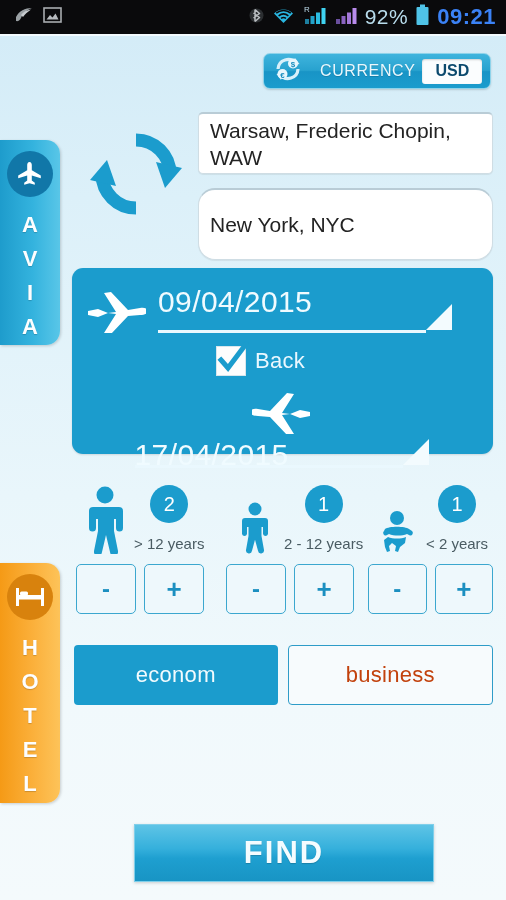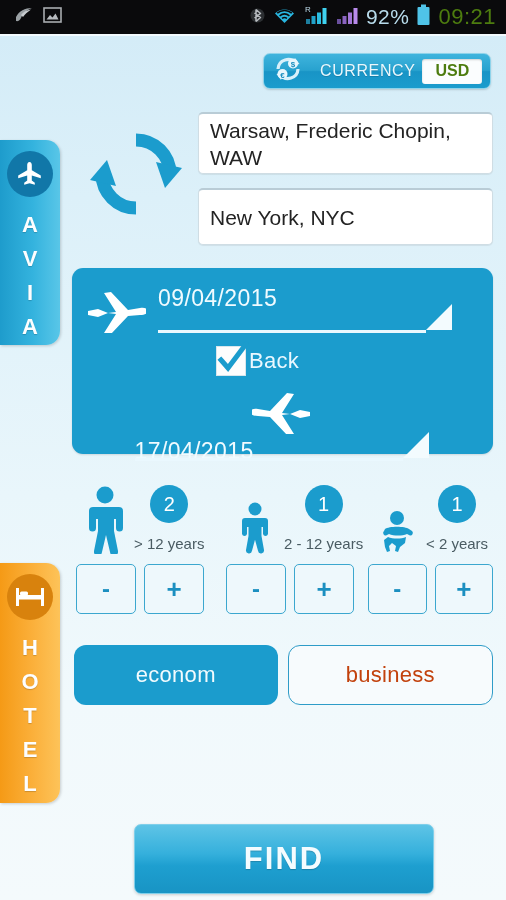--- a/index.html
+++ b/index.html
@@ -22,39 +22,39 @@
     background:#0a0a0c;
     display:flex; align-items:center;
   }
   #statusbar .left { display:flex; align-items:center; gap:9px; padding-left:14px; }
   #statusbar .right { margin-left:auto; display:flex; align-items:center; gap:7px; padding-right:10px; }
   .sb-ico { display:block; }
   .sb-text {
     color:#b8dcec; font-size:21px; letter-spacing:0.5px;
     font-family:"Liberation Sans", sans-serif;
   }
-  .sb-clock { color:#4d7c0f; font-size:22px; letter-spacing:0.5px; }
+  .sb-clock { color:#3b82f6; font-size:22px; letter-spacing:0.5px;font-weight:bold; }
   .hairline { position:absolute; top:34px; left:0; width:506px; height:2px; background:#f2fafd; }
 
   
   #currency-bar {
     position:absolute; top:53px; left:263px;
     width:228px; height:36px;
     border-radius:7px;
     background:linear-gradient(180deg,#3fb4dd 0%, #28a2cf 48%, #1894c6 52%, #1b9ccd 100%);
     border:1px solid #8ed3ea;
     box-shadow:0 1px 2px rgba(0,0,0,0.16);
     display:flex; align-items:center; padding:0 7px;
   }
   #currency-bar .cur-label {
     color:#e9f7fd; font-size:16px; letter-spacing:0.6px;
     margin-left:15px; text-shadow:0 1px 0 rgba(0,0,0,0.14);
   }
   #currency-bar .cur-value {
-    margin-left:7px; background:#fbfdfe; color:#4d7c0f;
+    margin-left:7px; background:#fbfdfe; color:#0c4a6e;
     font-size:16px; font-weight:bold;
     border-radius:3px; padding:3px 13px 4px 13px;
     box-shadow:inset 0 1px 2px rgba(0,0,0,0.18);
   }
 
   
   .sidetab {
     position:absolute; left:0;
     width:60px;
     border-radius:0 14px 14px 0;
@@ -89,21 +89,21 @@
     background:#ffffff;
     border:1px solid #cfdde4;
     border-top:2px solid #b9ccd6;
     border-radius:5px;
     box-shadow:0 1px 1px rgba(0,0,0,0.07);
     display:flex; align-items:center;
     padding:4px 11px;
     color:#232323; font-size:21px; line-height:27px;
   }
   #loc-from { top:112px; height:62px; }
-  #loc-to   { top:188px; height:57px; }
+  #loc-to   { top:188px; height:72px;border-radius:17px; }
 
   
   #swap-btn { position:absolute; left:86px; top:124px; width:100px; height:100px; }
 
   
   #date-panel {
     position:absolute; left:72px; top:268px;
     width:421px; height:186px;
     background:#1b9ccd;
     border-radius:11px;
@@ -111,34 +111,34 @@
   }
   .date-row { position:absolute; display:flex; align-items:center; }
   #date-row-depart { left:0; top:10px; width:421px; height:62px; }
   #date-row-return { left:0; top:118px; width:421px; height:62px;flex-direction:column; }
   .date-plane { width:86px; display:flex; justify-content:center; align-items:center; }
   .date-field {
     position:relative; width:296px; height:56px;
     display:flex; align-items:flex-start;
   }
   .date-field .val {
-    color:#f0fbff; font-size:23px; letter-spacing:0.4px; padding-top:4px;
+    color:#f0fbff; font-size:30px; letter-spacing:0.4px; padding-top:4px;
   }
   .date-field .rule {
     position:absolute; left:0; bottom:4px; width:268px; height:3px; background:#eaf8fe;
   }
   .date-field .corner {
     position:absolute; right:2px; bottom:7px;
     width:0; height:0;
     border-left:26px solid transparent;
     border-bottom:26px solid #f3fbfe;
   }
   #back-row {
     position:absolute; left:144px; top:78px;
-    display:flex; align-items:center; gap:3px;
+    display:flex; align-items:center; gap:9px;
   }
   .checkbox-wrap { position:relative; width:30px; height:30px; }
   .checkbox-box {
     position:absolute; left:0; top:0; width:30px; height:30px;
     background:#fdfdfd; border:1px solid #d8e6ec;
   }
   .checkbox-tick { position:absolute; left:-1px; top:-5px; }
   #back-label { color:#eaf8ff; font-size:22px; letter-spacing:0.3px; }
 
   
@@ -172,32 +172,32 @@
     font-size:26px; font-weight:bold; line-height:1;
   }
   .step-btn.minus { font-size:24px; }
 
   
   #class-row {
     position:absolute; left:74px; top:645px; width:419px; height:60px;
     display:flex; gap:10px;
   }
   .class-btn {
-    flex:1; border-radius:12px;
+    flex:1; border-radius:4px;
     display:flex; align-items:center; justify-content:center;
     font-size:22px; letter-spacing:0.3px;
   }
   .class-btn.active { background:#1b9ccd; color:#f2fbfe; }
   .class-btn.inactive { background:#f7fbfd; color:#c2410c; border:1px solid #2e9cc8; }
 
   
   #find-btn {
     position:absolute; left:134px; top:824px;
-    width:300px; height:70px;
-    border-radius:7px;
+    width:300px; height:58px;
+    border-radius:0;
     background:linear-gradient(180deg,#5ec4e6 0%, #35b0dc 42%, #1e9fd0 60%, #1894c4 100%);
     border:1px solid #7fcfea;
     box-shadow:0 1px 3px rgba(0,0,0,0.18);
     display:flex; align-items:center; justify-content:center;
   }
   #find-btn span {
     color:#f4fcff; font-size:31px; font-weight:bold; letter-spacing:2px;
     text-shadow:0 1px 1px rgba(0,0,0,0.18);
   }
 </style>

